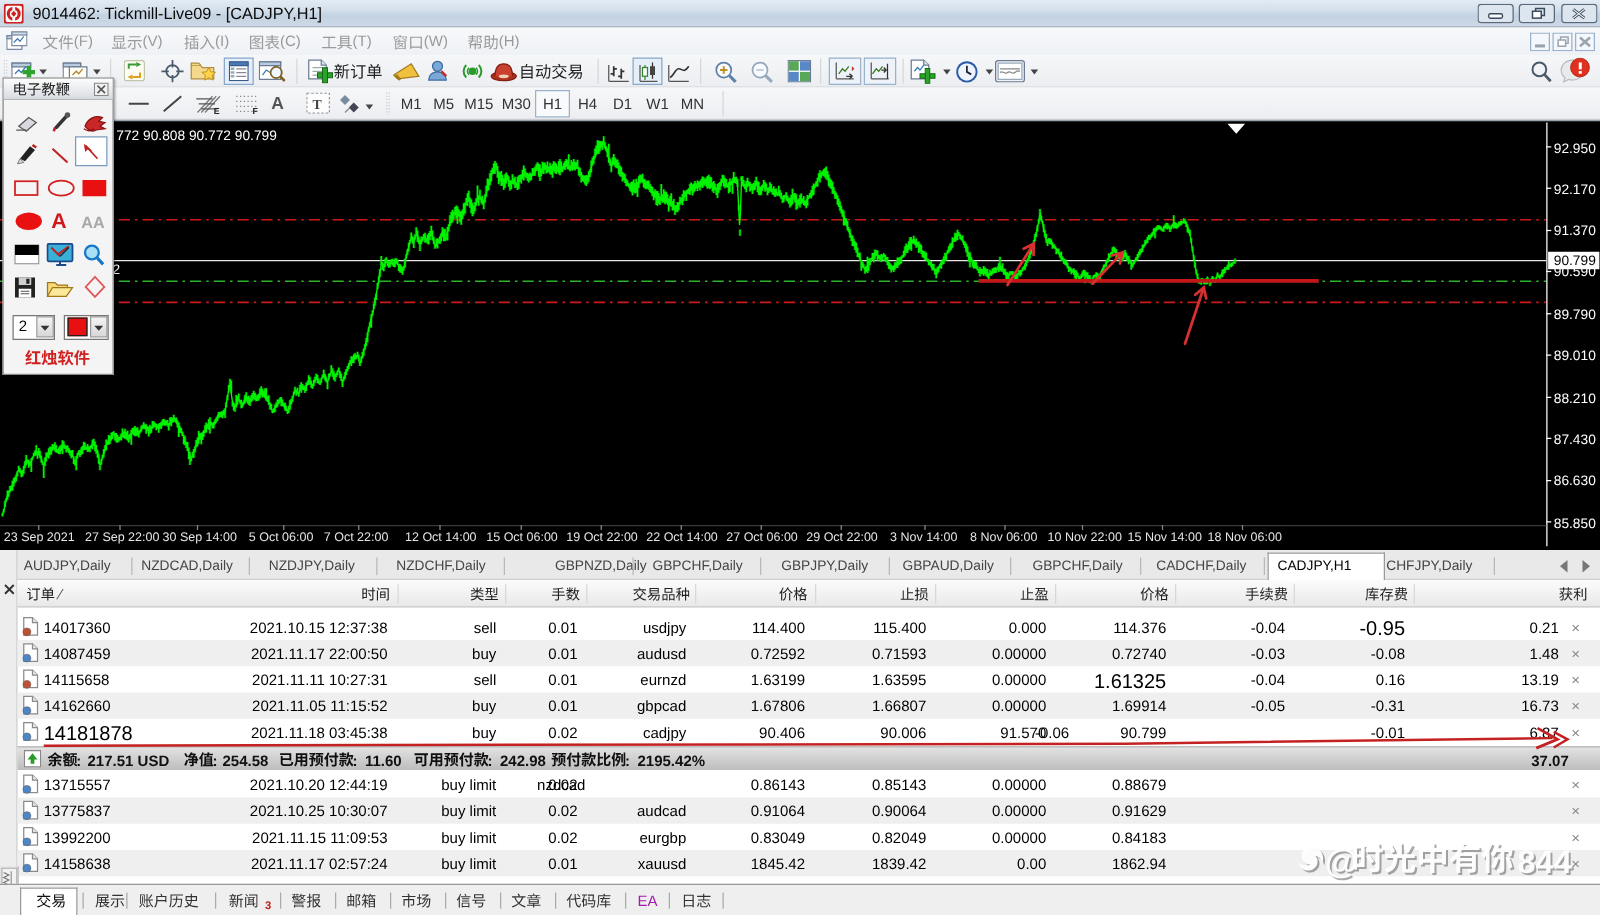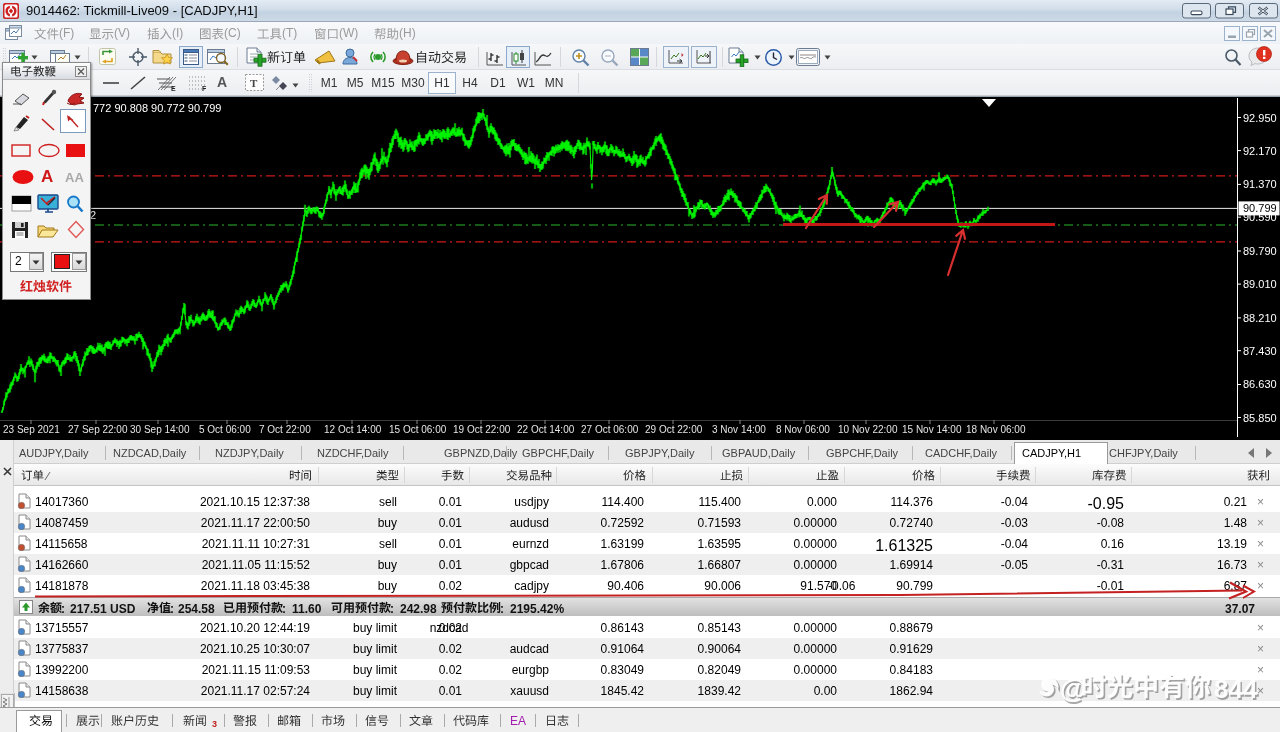--- a/index.html
+++ b/index.html
@@ -628,21 +628,21 @@
     <div class="ab" style="left:733px;top:94px;width:200px;text-align:right;font-size:12px;color:#000">1.69914</div>
     <div class="ab" style="left:828px;top:94px;width:200px;text-align:right;font-size:12px;color:#000">-0.05</div>
     <div class="ab" style="left:924px;top:94px;width:200px;text-align:right;font-size:12px;color:#000">-0.31</div>
     <div class="ab" style="left:1047px;top:94px;width:200px;text-align:right;font-size:12px;color:#000">16.73</div>
     <div class="ab" style="left:1257px;top:94px;font-size:12px;color:#888">×</div>
     <svg class="ab" style="left:17px;top:113px" width="15" height="16">
       <path d="M2 1h7l4 4v10H2z" fill="#fff" stroke="#8a8a8a"></path>
       <path d="M9 1v4h4" fill="#e8e8e8" stroke="#8a8a8a"></path>
       <circle cx="4.5" cy="12.5" r="3.2" fill="#4a86c8" stroke="#666" stroke-width="0.5"></circle>
     </svg>
-    <div class="ab" style="left:35px;top:115px;font-size:12px;color:#000">14181878</div>
+    <div class="ab" style="left:35px;top:115px;font-size:16px;color:#000">14181878</div>
     <div class="ab" style="left:110px;top:115px;width:200px;text-align:right;font-size:12px;color:#000">2021.11.18 03:45:38</div>
     <div class="ab" style="left:197px;top:115px;width:200px;text-align:right;font-size:12px;color:#000">buy</div>
     <div class="ab" style="left:262px;top:115px;width:200px;text-align:right;font-size:12px;color:#000">0.02</div>
     <div class="ab" style="left:349px;top:115px;width:200px;text-align:right;font-size:12px;color:#000">cadjpy</div>
     <div class="ab" style="left:444px;top:115px;width:200px;text-align:right;font-size:12px;color:#000">90.406</div>
     <div class="ab" style="left:541px;top:115px;width:200px;text-align:right;font-size:12px;color:#000">90.006</div>
     <div class="ab" style="left:637px;top:115px;width:200px;text-align:right;font-size:12px;color:#000">91.570</div>
     <div class="ab" style="left:733px;top:115px;width:200px;text-align:right;font-size:12px;color:#000">90.799</div>
     <div class="ab" style="left:828px;top:115px;width:200px;text-align:left;font-size:12px;color:#000">-0.06</div>
     <div class="ab" style="left:924px;top:115px;width:200px;text-align:right;font-size:12px;color:#000">-0.01</div>

